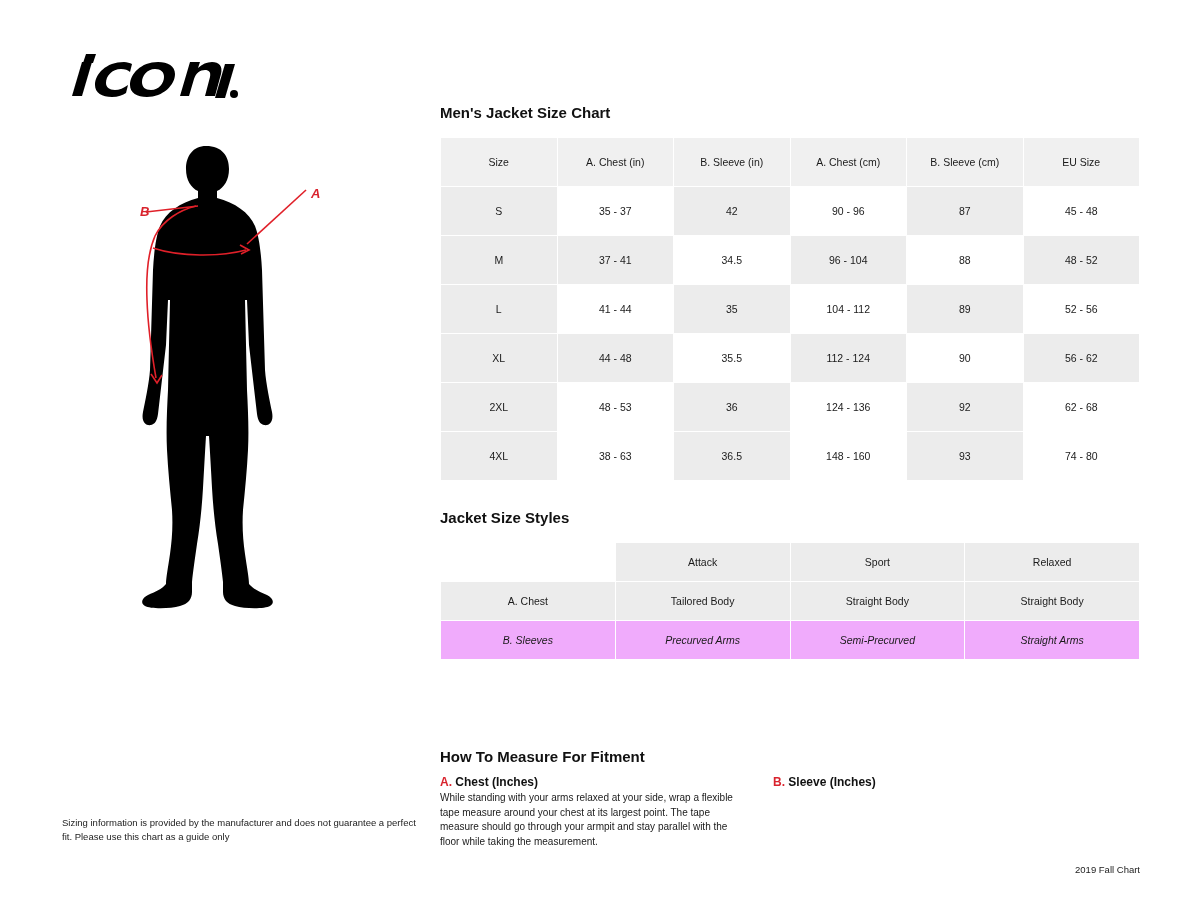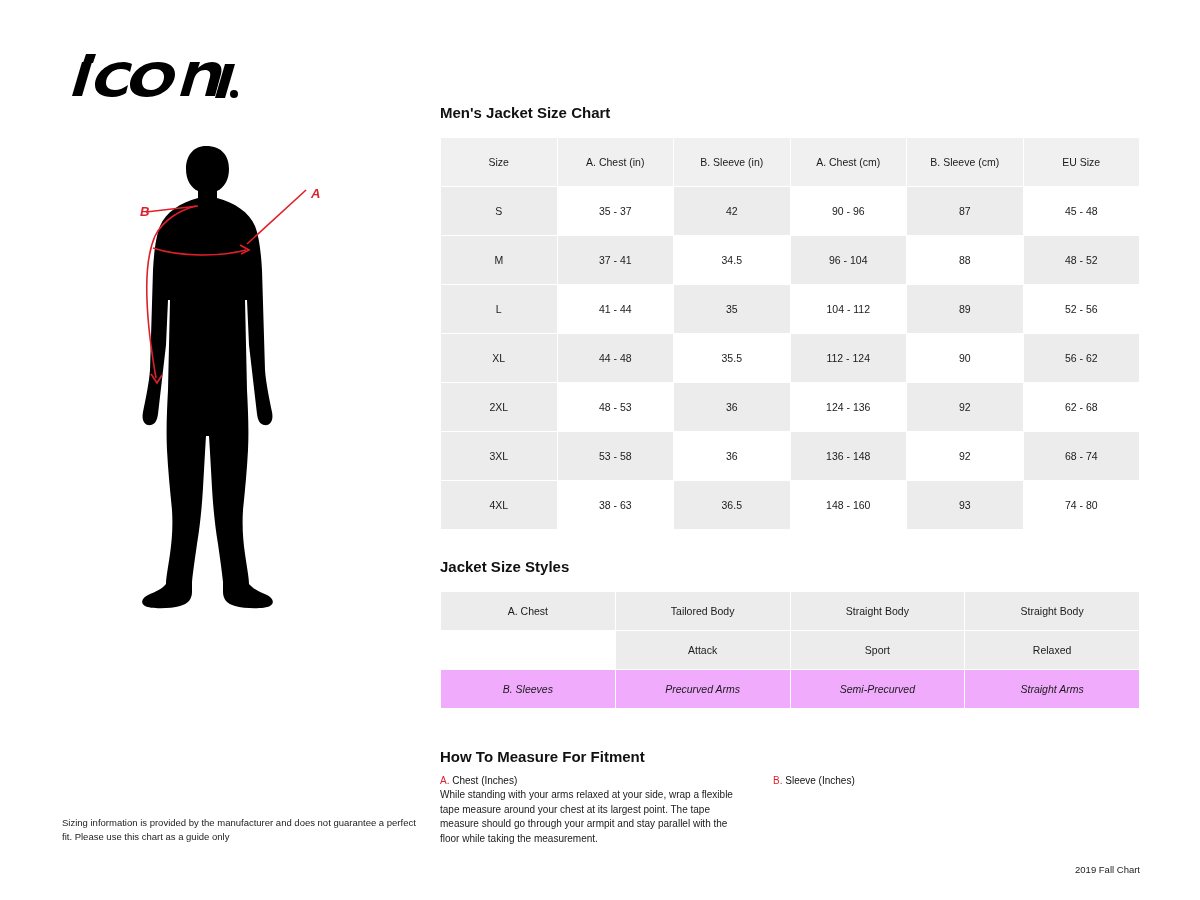--- a/index.html
+++ b/index.html
@@ -115,22 +115,22 @@
     font-size: 15px;
     font-weight: 700;
     margin: 0 0 10px 0;
   }
   .howto-cols {
     display: flex;
     gap: 28px;
   }
   .howto-col { width: 305px; }
   .howto-col .sub {
-    font-size: 10px;
-    font-weight: 400;
+    font-size: 12px;
+    font-weight: 700;
     margin-bottom: 2px;
   }
   .howto-col .sub .mark { color: #d9232d; }
   .howto-col p {
     margin: 0;
     font-size: 10px;
     line-height: 1.45;
     color: #1a1a1a;
   }
 
@@ -235,54 +235,46 @@
           <td class="shade">56 - 62</td>
         </tr>
         <tr class="alt">
           <td>2XL</td>
           <td class="white">48 - 53</td>
           <td>36</td>
           <td class="white">124 - 136</td>
           <td>92</td>
           <td class="white">62 - 68</td>
         </tr>
-        <tr>
-          <td class="shade">3XL</td>
-          <td class="shade">53 - 58</td>
-          <td>36</td>
-          <td class="shade">136 - 148</td>
-          <td>92</td>
-          <td class="shade">68 - 74</td>
-        </tr>
         <tr class="alt">
           <td>4XL</td>
           <td class="white">38 - 63</td>
           <td>36.5</td>
           <td class="white">148 - 160</td>
           <td>93</td>
           <td class="white">74 - 80</td>
         </tr>
       </tbody>
   </table>
 
   <h2 class="section-title second">Jacket Size Styles</h2>
 
   <table class="stylestable">
     <tbody id="styles-body">
         <tr>
+          <td class="blank"></td>
+          <td class="hdr">Attack</td>
+          <td class="hdr">Sport</td>
+          <td class="hdr">Relaxed</td>
+        </tr>
+        <tr>
           <td class="rowlabel-shade">A. Chest</td>
           <td class="cell-shade">Tailored Body</td>
           <td class="cell-shade">Straight Body</td>
           <td class="cell-shade">Straight Body</td>
-        </tr>
-        <tr>
-          <td class="blank"></td>
-          <td class="hdr">Attack</td>
-          <td class="hdr">Sport</td>
-          <td class="hdr">Relaxed</td>
         </tr>
         <tr>
           <td class="cell-white">B. Sleeves</td>
           <td class="cell-white">Precurved Arms</td>
           <td class="cell-white">Semi-Precurved</td>
           <td class="cell-white">Straight Arms</td>
         </tr>
       </tbody>
   </table>
 

